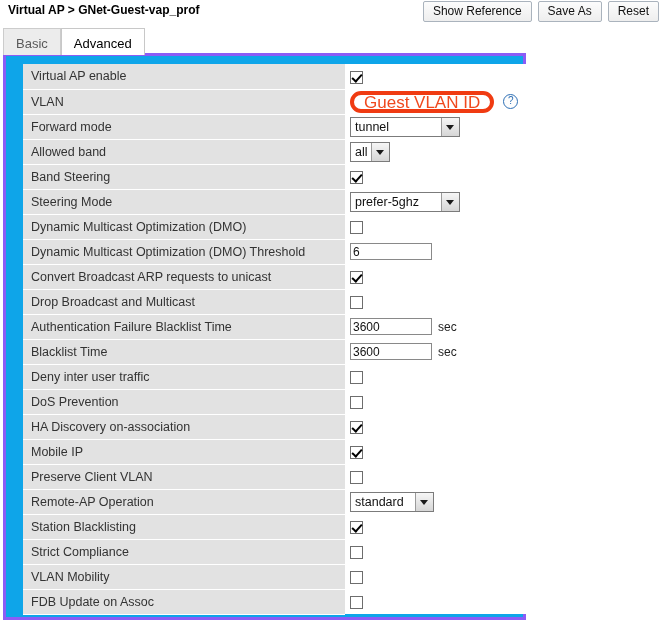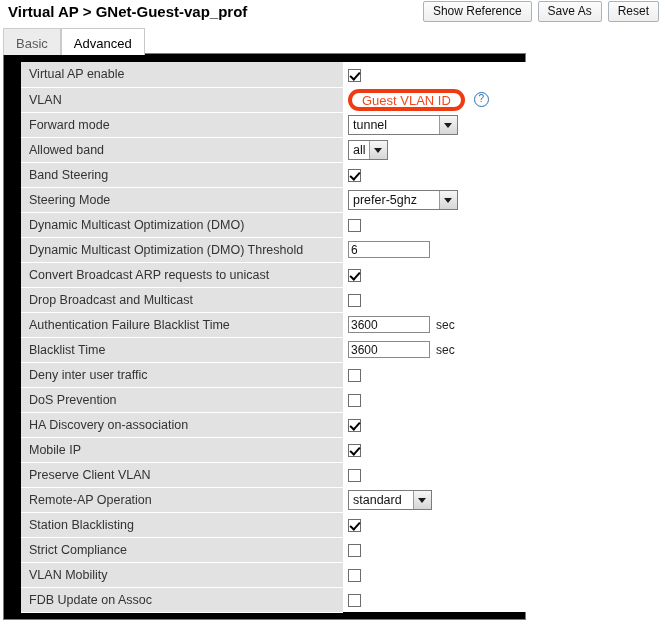--- a/index.html
+++ b/index.html
@@ -19,21 +19,21 @@
   
   .header {
     position: absolute;
     left: 0; top: 0;
     width: 665px;
     height: 26px;
   }
   .page-title {
     position: absolute;
     left: 8px; top: 3px;
-    font-size: 15px;
+    font-size: 12px;
     font-weight: bold;
     color: #000000;
     letter-spacing: 0px;
     white-space: nowrap;
   }
   .btn-row {
     position: absolute;
     right: 6px; top: 1px;
     display: flex;
     gap: 6px;
@@ -83,22 +83,22 @@
     font-weight: normal;
     z-index: 4;
   }
 
   
   .panel {
     position: absolute;
     left: 3px; top: 53px;
     width: 523px;
     height: 567px;
-    background: #000000;
-    border: 1px solid #8b5cf6;
+    background: #0ea5e9;
+    border: 3px solid #8b5cf6;
     box-sizing: border-box;
   }
 
   
   .tbl {
     position: absolute;
     left: 17px;
     top: 8px;
     width: 604px;
     border-collapse: collapse;
@@ -222,21 +222,21 @@
     display: inline-block;
     border: 4px solid #f03b12;
     border-radius: 11px;
     background: #ffffff;
     padding: 1px 10px 2px 10px;
     box-sizing: border-box;
     height: 22px;
     line-height: 14px;
   }
   .hl-text {
-    font-size: 13px;
+    font-size: 17px;
     color: #f0491e;
     white-space: nowrap;
   }
   .help-icon {
     display: inline-block;
     width: 13px;
     height: 13px;
     border-radius: 50%;
     border: 1px solid #2d6fb5;
     color: #2d6fb5;

